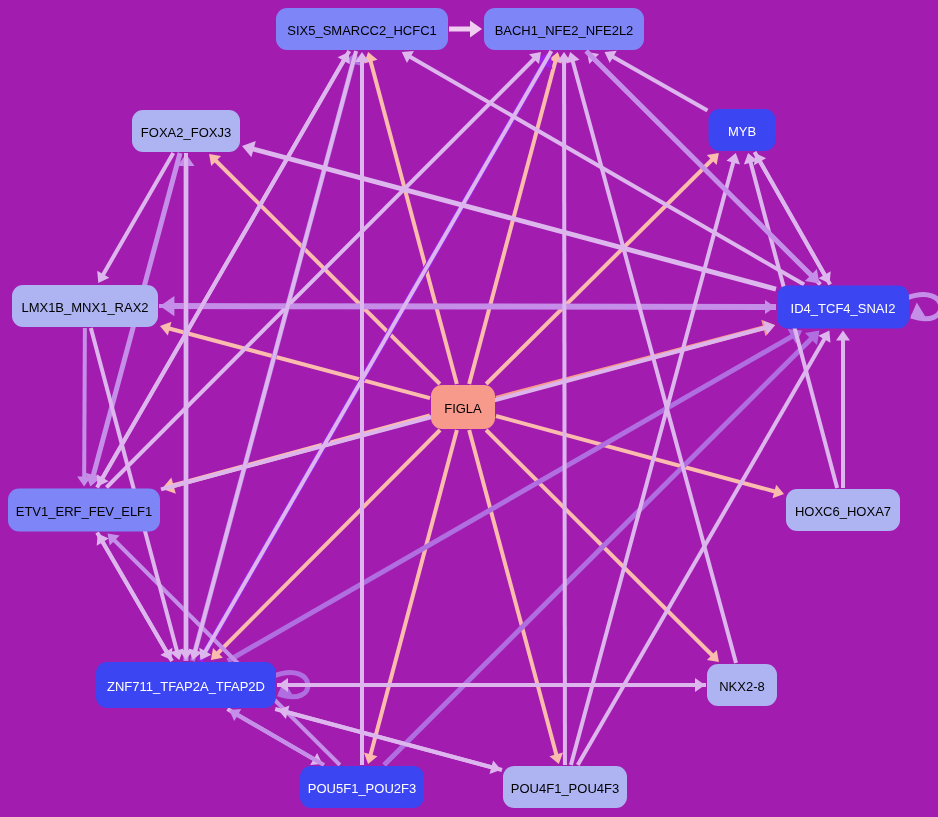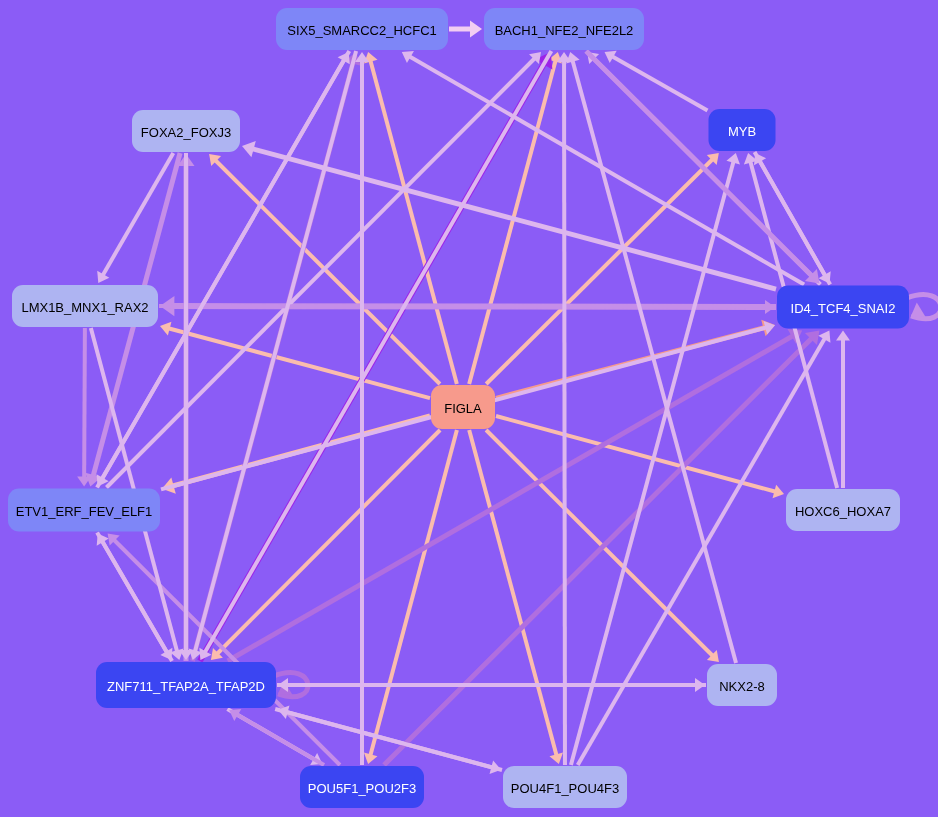--- a/index.html
+++ b/index.html
@@ -10,21 +10,21 @@
   body {
     width: 938px;
     height: 817px;
     font-family: "Liberation Sans", sans-serif;
     overflow: hidden;
   }
   #graph-root {
     position: relative;
     width: 938px;
     height: 817px;
-    background: #8b5cf6;
+    background: #a21caf;
   }
   svg#network-canvas {
     position: absolute;
     top: 0; left: 0;
     width: 938px;
     height: 817px;
     display: block;
   }
   .node-label {
     font-family: "Liberation Sans", sans-serif;

